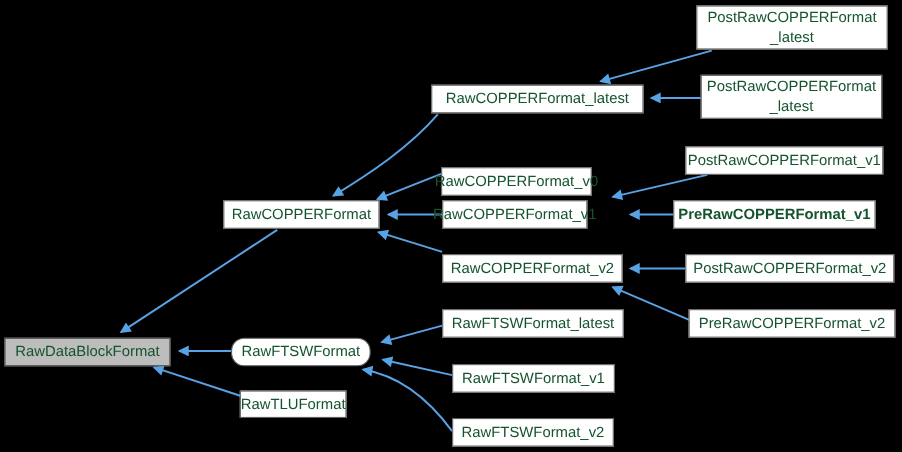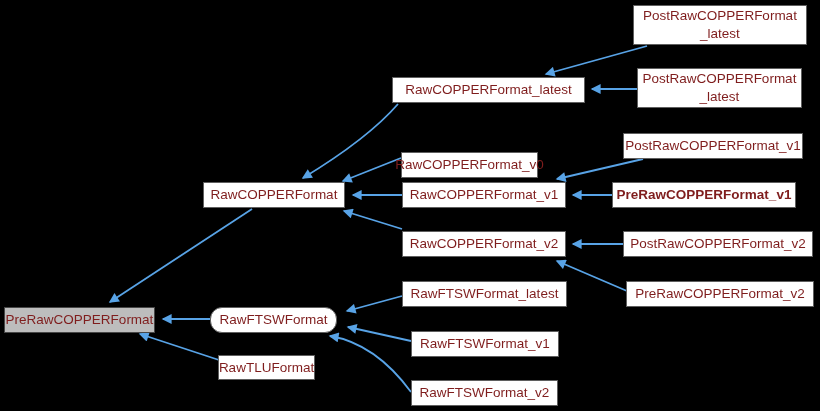--- a/index.html
+++ b/index.html
@@ -30,21 +30,21 @@
   .node {
     position: absolute;
     box-sizing: border-box;
     display: flex;
     align-items: center;
     justify-content: center;
     text-align: center;
     white-space: pre-line;
     font-size: 13.5px;
     line-height: 1.32;
-    color: #7f1d1d;
+    color: #14532d;
     background: #ffffff;
     border: 1.5px solid #5f5f5f;
     cursor: pointer;
   }
   .node.highlight {
     background: #bdbdbd;
     border-color: #474747;
     cursor: default;
   }
 </style>
@@ -71,27 +71,27 @@
         <path d="M643,159 L557,179" class="edge" stroke="#58a3e6" marker-end="url(#arrowhead)"></path>
         <path d="M626,195 L573,195" class="edge" stroke="#58a3e6" marker-end="url(#arrowhead)"></path>
         <path d="M623,244 L573,244" class="edge" stroke="#58a3e6" marker-end="url(#arrowhead)"></path>
         <path d="M627,291 L557,261" class="edge" stroke="#58a3e6" marker-end="url(#arrowhead)"></path>
         <path d="M402,296 L347,311" class="edge" stroke="#58a3e6" marker-end="url(#arrowhead)"></path>
         <path d="M411,341 L348,327" class="edge" stroke="#58a3e6" marker-end="url(#arrowhead)"></path>
         <path d="M411,392 C386,358 360,341 330,336" class="edge" stroke="#58a3e6" marker-end="url(#arrowhead)"></path>
       </g>
   </svg>
 
-<div class="node highlight" style="left: 4px; top: 307px; width: 151px; height: 26px;">PreRawCOPPERFormat</div>
+<div class="node highlight" style="left: 4px; top: 307px; width: 151px; height: 26px;">RawDataBlockFormat</div>
     <div class="node" style="left: 203px; top: 182px; width: 142px; height: 26px;">RawCOPPERFormat</div>
     <div class="node" style="left: 210px; top: 307px; width: 127px; height: 26px; border-radius: 12px;">RawFTSWFormat</div>
     <div class="node" style="left: 218px; top: 355px; width: 97px; height: 25px;">RawTLUFormat</div>
     <div class="node" style="left: 392px; top: 77px; width: 193px; height: 26px;">RawCOPPERFormat_latest</div>
     <div class="node" style="left: 401px; top: 132px; width: 137px; height: 26px; margin-top: 20px;">RawCOPPERFormat_v0</div>
-    <div class="node" style="left: 402px; top: 182px; width: 164px; height: 26px;">RawCOPPERFormat_v1</div>
+    <div class="node" style="left: 402px; top: 182px; width: 132px; height: 26px;">RawCOPPERFormat_v1</div>
     <div class="node" style="left: 402px; top: 231px; width: 164px; height: 26px;">RawCOPPERFormat_v2</div>
     <div class="node" style="left: 402px; top: 281px; width: 165px; height: 26px;">RawFTSWFormat_latest</div>
     <div class="node" style="left: 411px; top: 331px; width: 148px; height: 26px;">RawFTSWFormat_v1</div>
     <div class="node" style="left: 411px; top: 380px; width: 147px; height: 26px;">RawFTSWFormat_v2</div>
     <div class="node" style="left: 633px; top: 5px; width: 174px; height: 40px;">PostRawCOPPERFormat
 _latest</div>
     <div class="node" style="left: 637px; top: 68px; width: 165px; height: 40px;">PostRawCOPPERFormat
 _latest</div>
     <div class="node" style="left: 623px; top: 133px; width: 180px; height: 26px;">PostRawCOPPERFormat_v1</div>
     <div class="node" style="left: 612px; top: 182px; width: 184px; height: 26px; font-weight: bold;">PreRawCOPPERFormat_v1</div>

